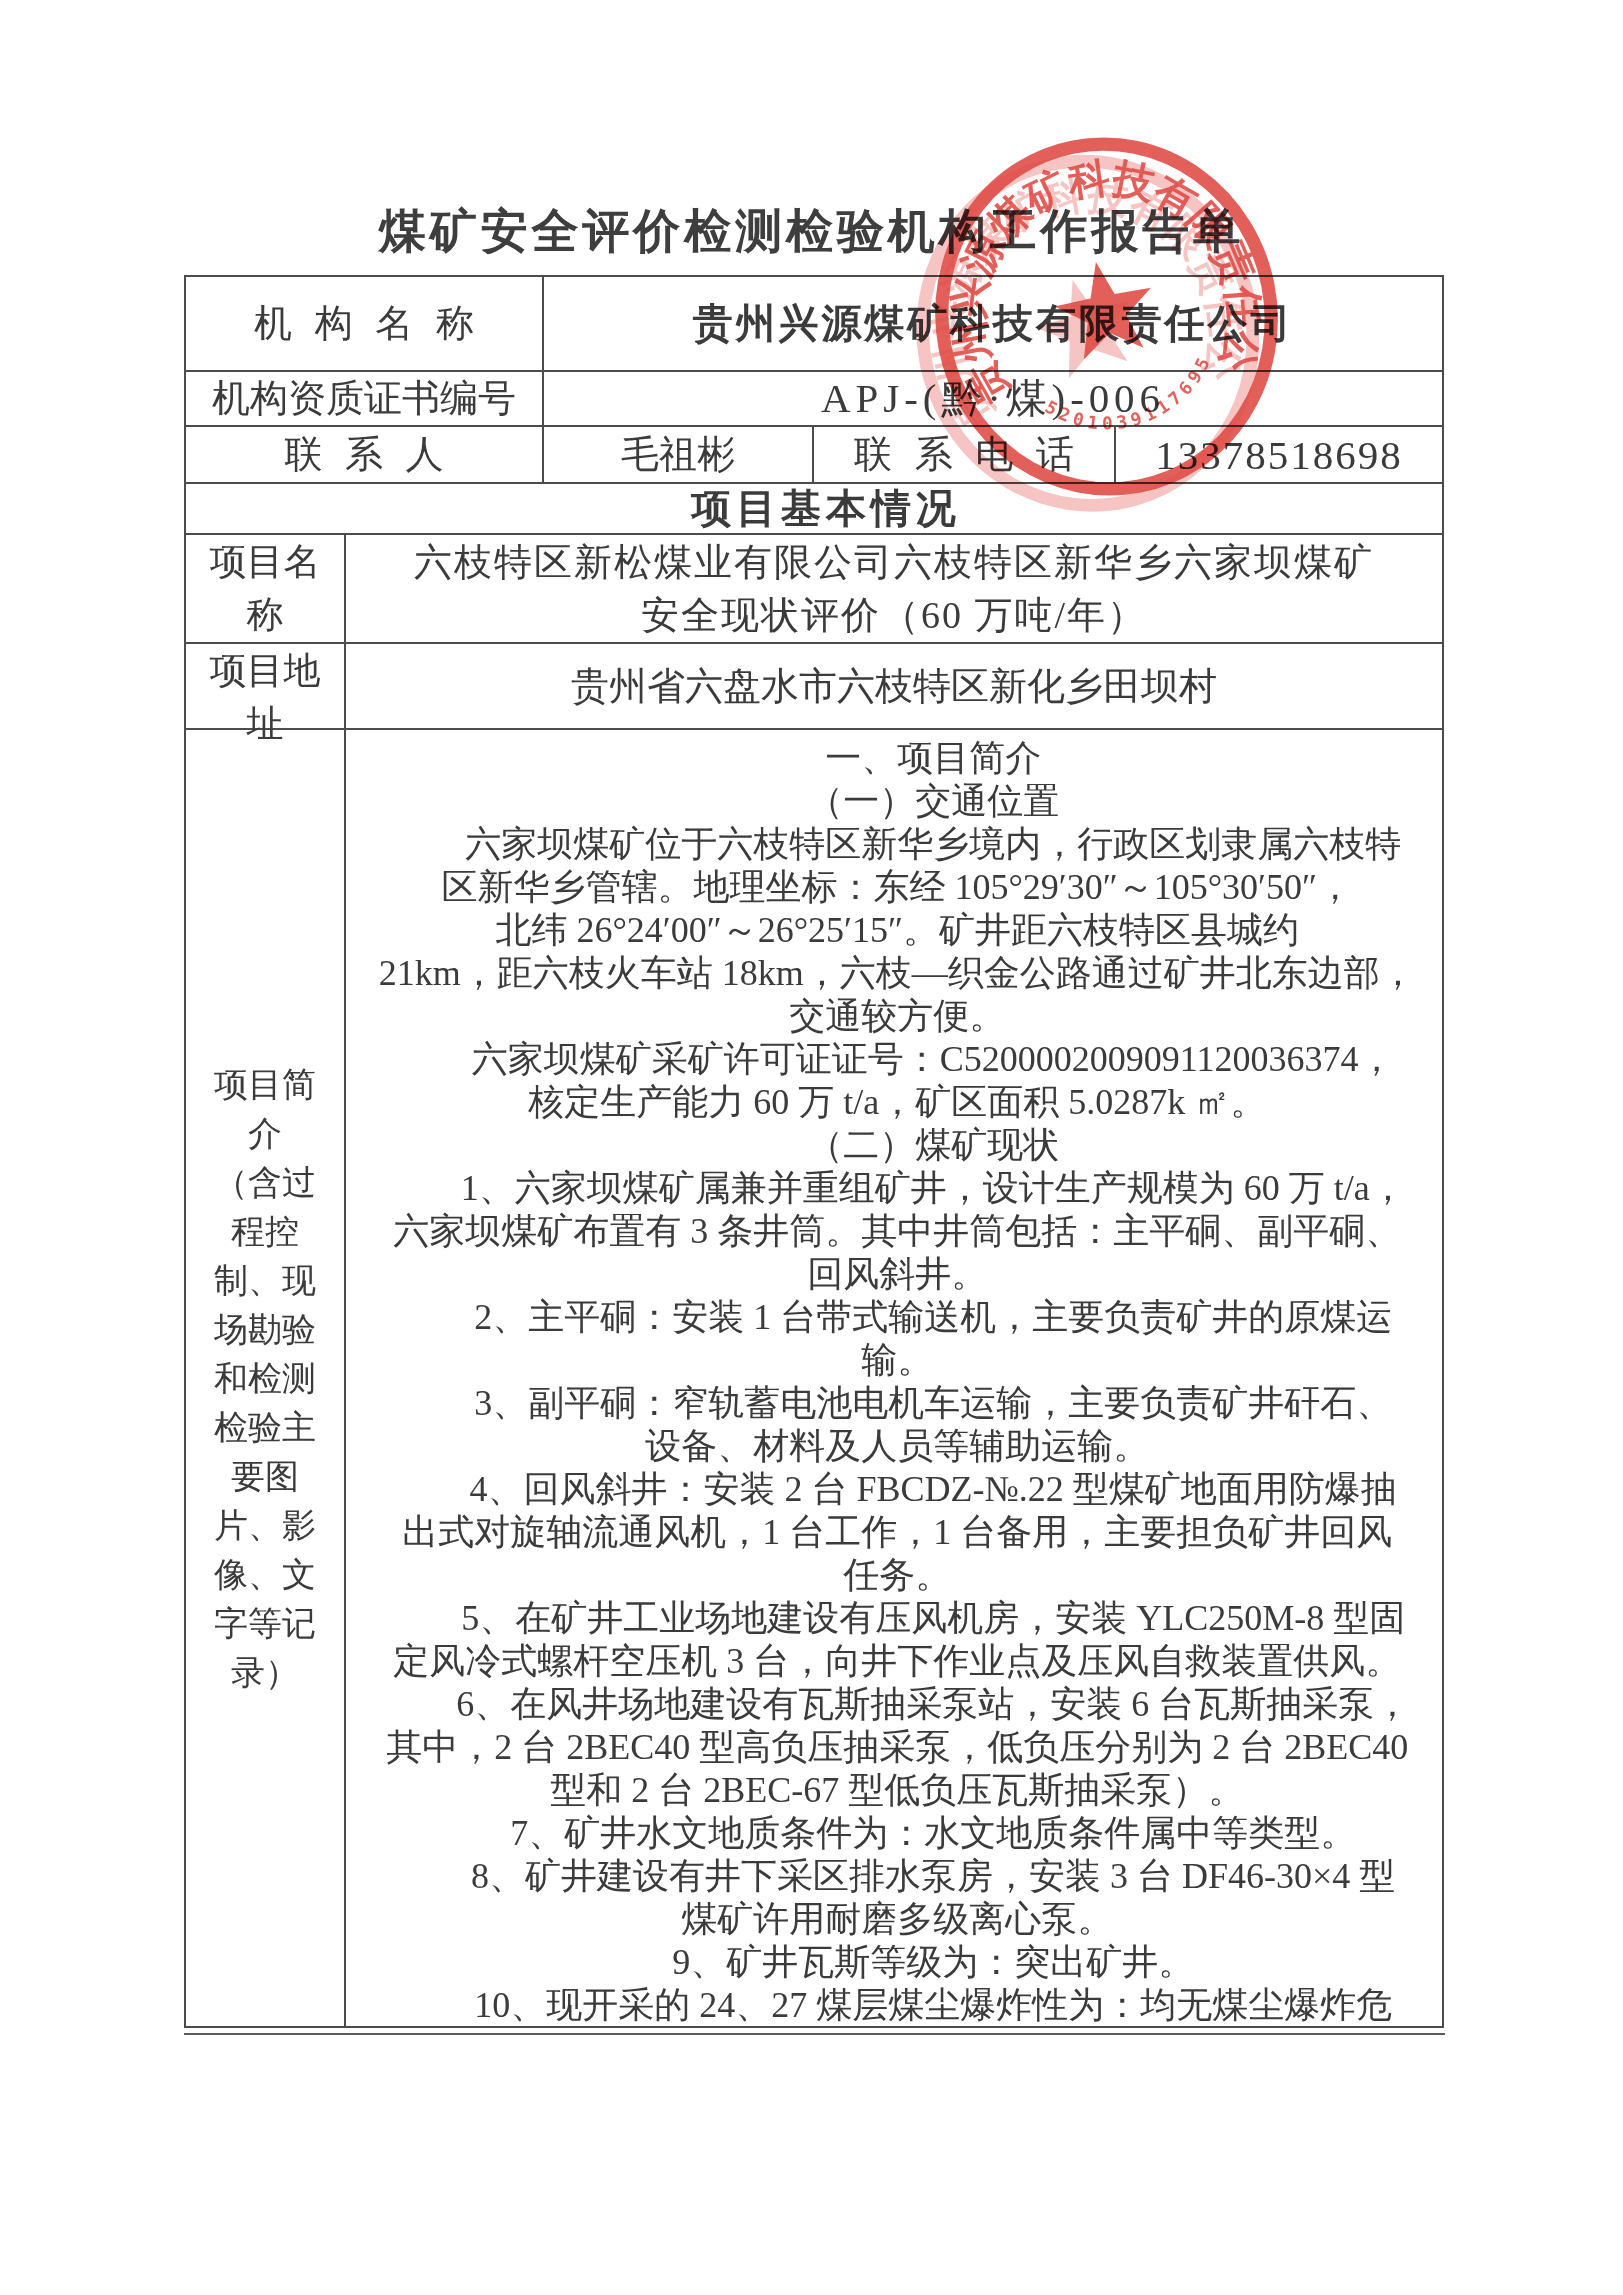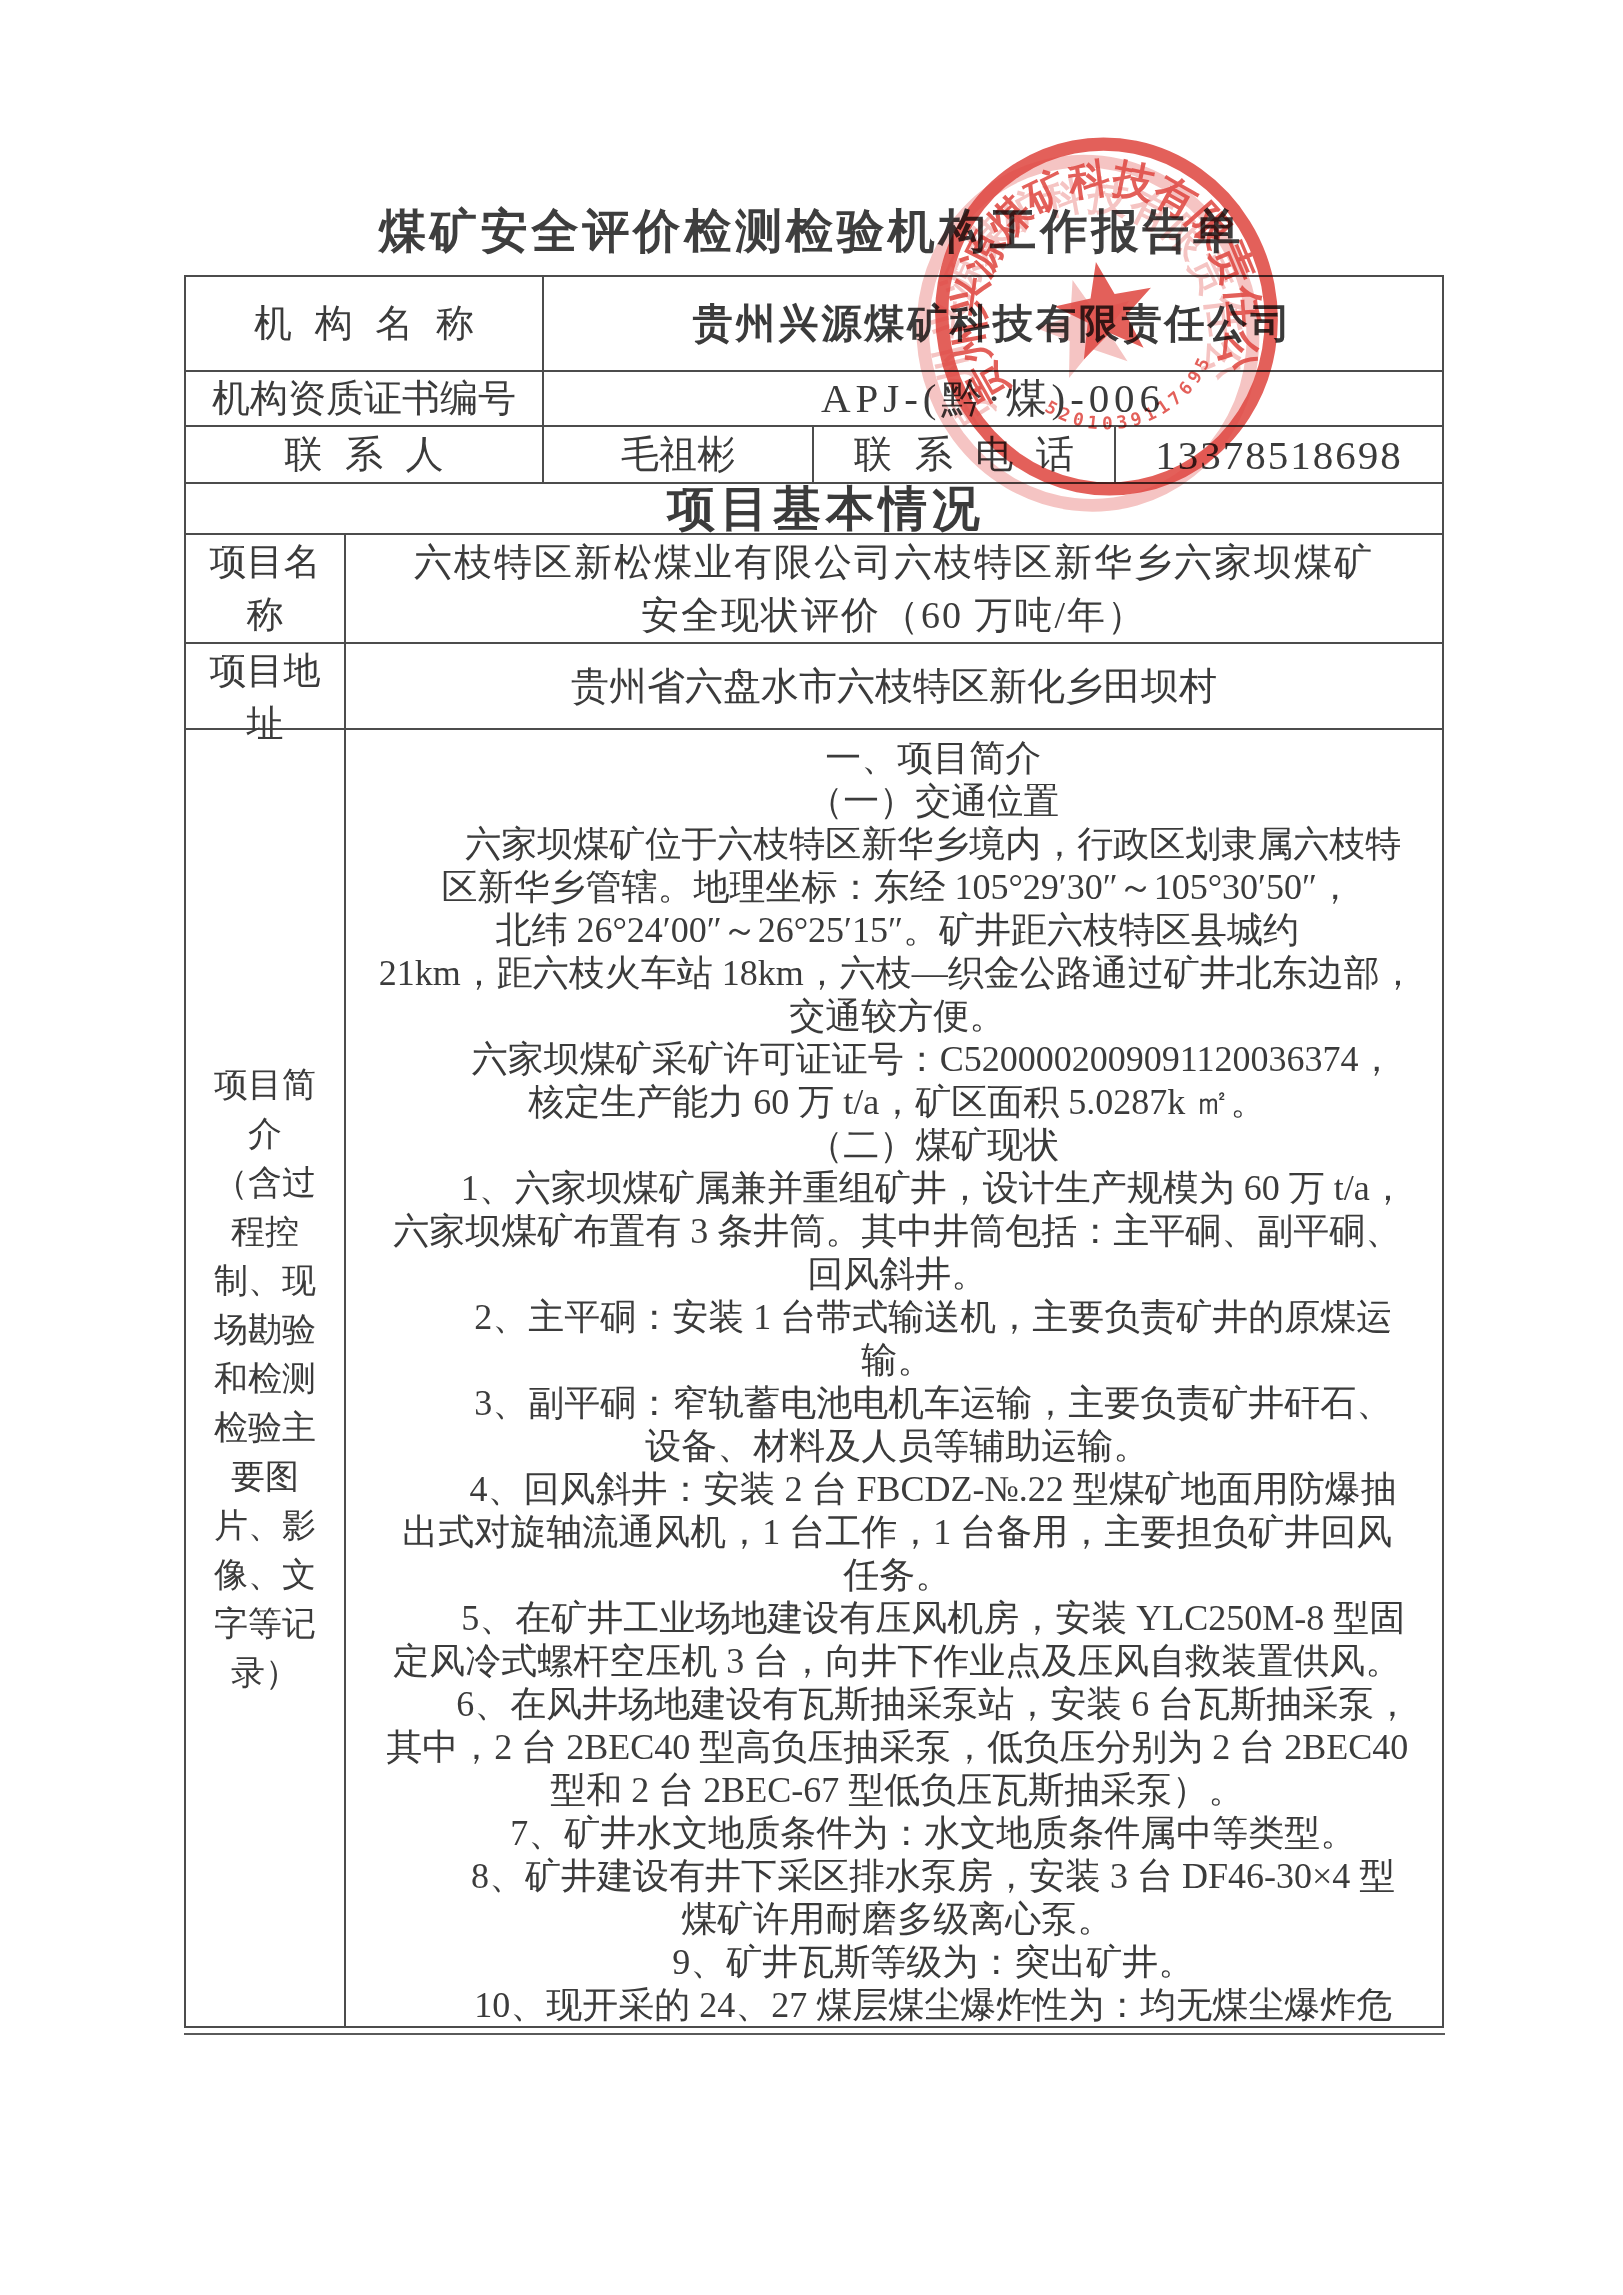--- a/index.html
+++ b/index.html
@@ -57,21 +57,21 @@
   .c-label-wide{width:358px;flex:none;}
   .c-label-narrow{width:160px;flex:none;}
   .c-rest{flex:1;}
   .c-contact-name{width:270px;flex:none;}
   .c-contact-phlabel{width:302px;flex:none;}
 
   .spread{letter-spacing:22.6px;text-indent:22.6px;}
   .value-strong{font-weight:bold;font-size:40px;letter-spacing:2.9px;}
   .cert-value{font-size:41px;letter-spacing:4.9px;border-radius:19px;}
   .phone-value{font-size:41px;letter-spacing:2px;}
-  .section-header{font-size:48px;font-weight:bold;letter-spacing:4.9px;margin-left:24px;}
+  .section-header{font-size:40px;font-weight:bold;letter-spacing:4.9px;margin-left:24px;}
 
   .two-line-label{display:flex;flex-direction:column;align-items:center;justify-content:flex-start;}
   .two-line-label .tline{line-height:53px;font-size:37px;}
 
   .pname-value{display:flex;flex-direction:column;align-items:center;justify-content:center;}
   .pname-value .tline{line-height:53px;font-size:38px;letter-spacing:2px;}
 
   .intro-label{
     display:flex;flex-direction:column;align-items:center;
   }

